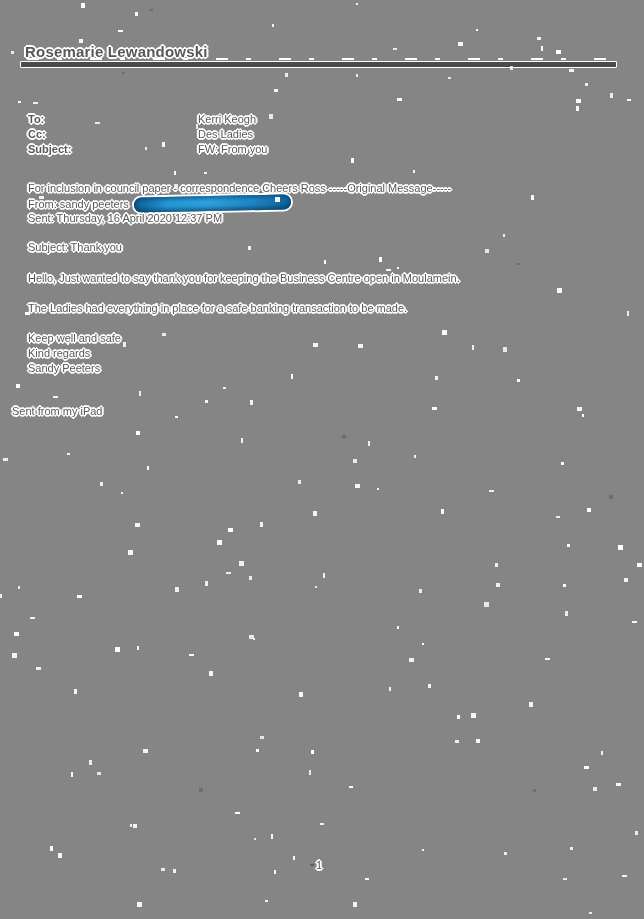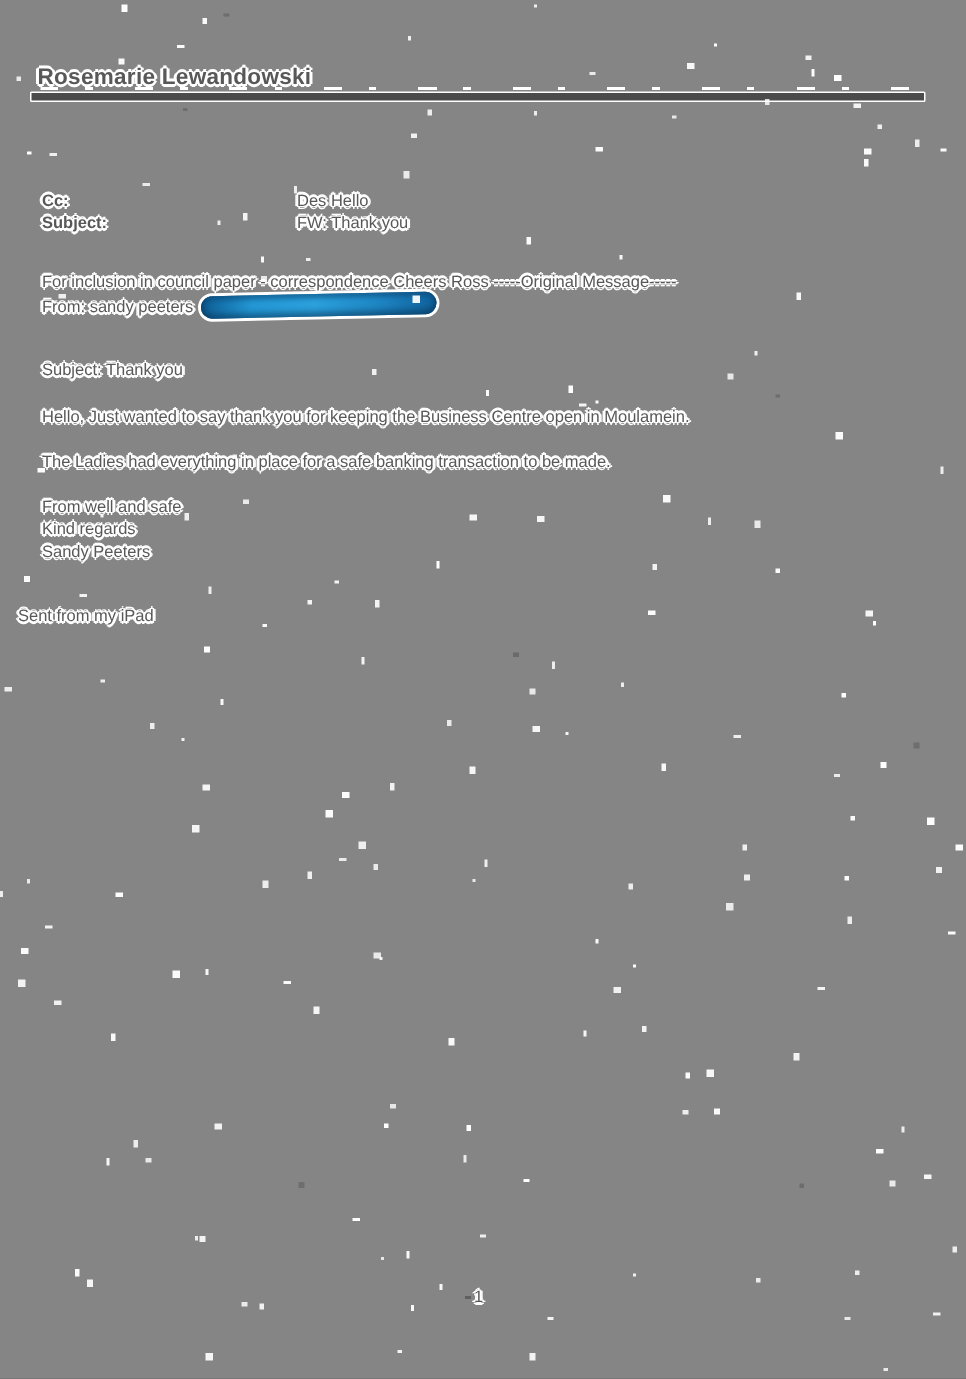--- a/index.html
+++ b/index.html
@@ -45,37 +45,42 @@
   }
 </style>
 </head>
 <body>
 
 <div id="page">
 
   <div class="ink title">Rosemarie Lewandowski</div>
   <div class="ruler"></div>
 
+  <div class="hrow" style="top:112px">
+    <span class="ink bold lbl">To:</span>
+    <span class="ink val">Kerri Keogh</span>
+  </div>
   <div class="hrow" style="top:127px">
     <span class="ink bold lbl">Cc:</span>
-    <span class="ink val">Des Hello</span>
+    <span class="ink val">Des Ladies</span>
   </div>
   <div class="hrow" style="top:142px">
     <span class="ink bold lbl">Subject:</span>
-    <span class="ink val">FW: Thank you</span>
+    <span class="ink val">FW: From you</span>
   </div>
 
   <div class="ink" style="left:28px;top:181px">For inclusion in council paper - correspondence Cheers Ross -----Original Message-----</div>
   <div class="ink" style="left:28px;top:196px"><span>From: sandy peeters</span><span class="redaction"></span></div>
+  <div class="ink" style="left:28px;top:211px">Sent: Thursday, 16 April 2020 12:37 PM</div>
   <div class="ink" style="left:28px;top:240px">Subject: Thank you</div>
 
   <div class="ink" style="left:28px;top:271px">Hello, Just wanted to say thank you for keeping the Business Centre open in Moulamein.</div>
   <div class="ink" style="left:28px;top:301px">The Ladies had everything in place for a safe banking transaction to be made.</div>
 
-  <div class="ink" style="left:28px;top:331px">From well and safe</div>
+  <div class="ink" style="left:28px;top:331px">Keep well and safe</div>
   <div class="ink" style="left:28px;top:346px">Kind regards</div>
   <div class="ink" style="left:28px;top:361px">Sandy Peeters</div>
 
   <div class="ink" style="left:12px;top:404px">Sent from my iPad</div>
 
   <div class="ink pagenum">1</div>
 
   <div id="noise">
       <div class="speck" style="width: 5px; height: 4px; left: 358px; top: 344px; opacity: 0.92;"></div>
       <div class="speck" style="width: 3px; height: 5px; left: 250px; top: 400px; opacity: 0.89;"></div>

